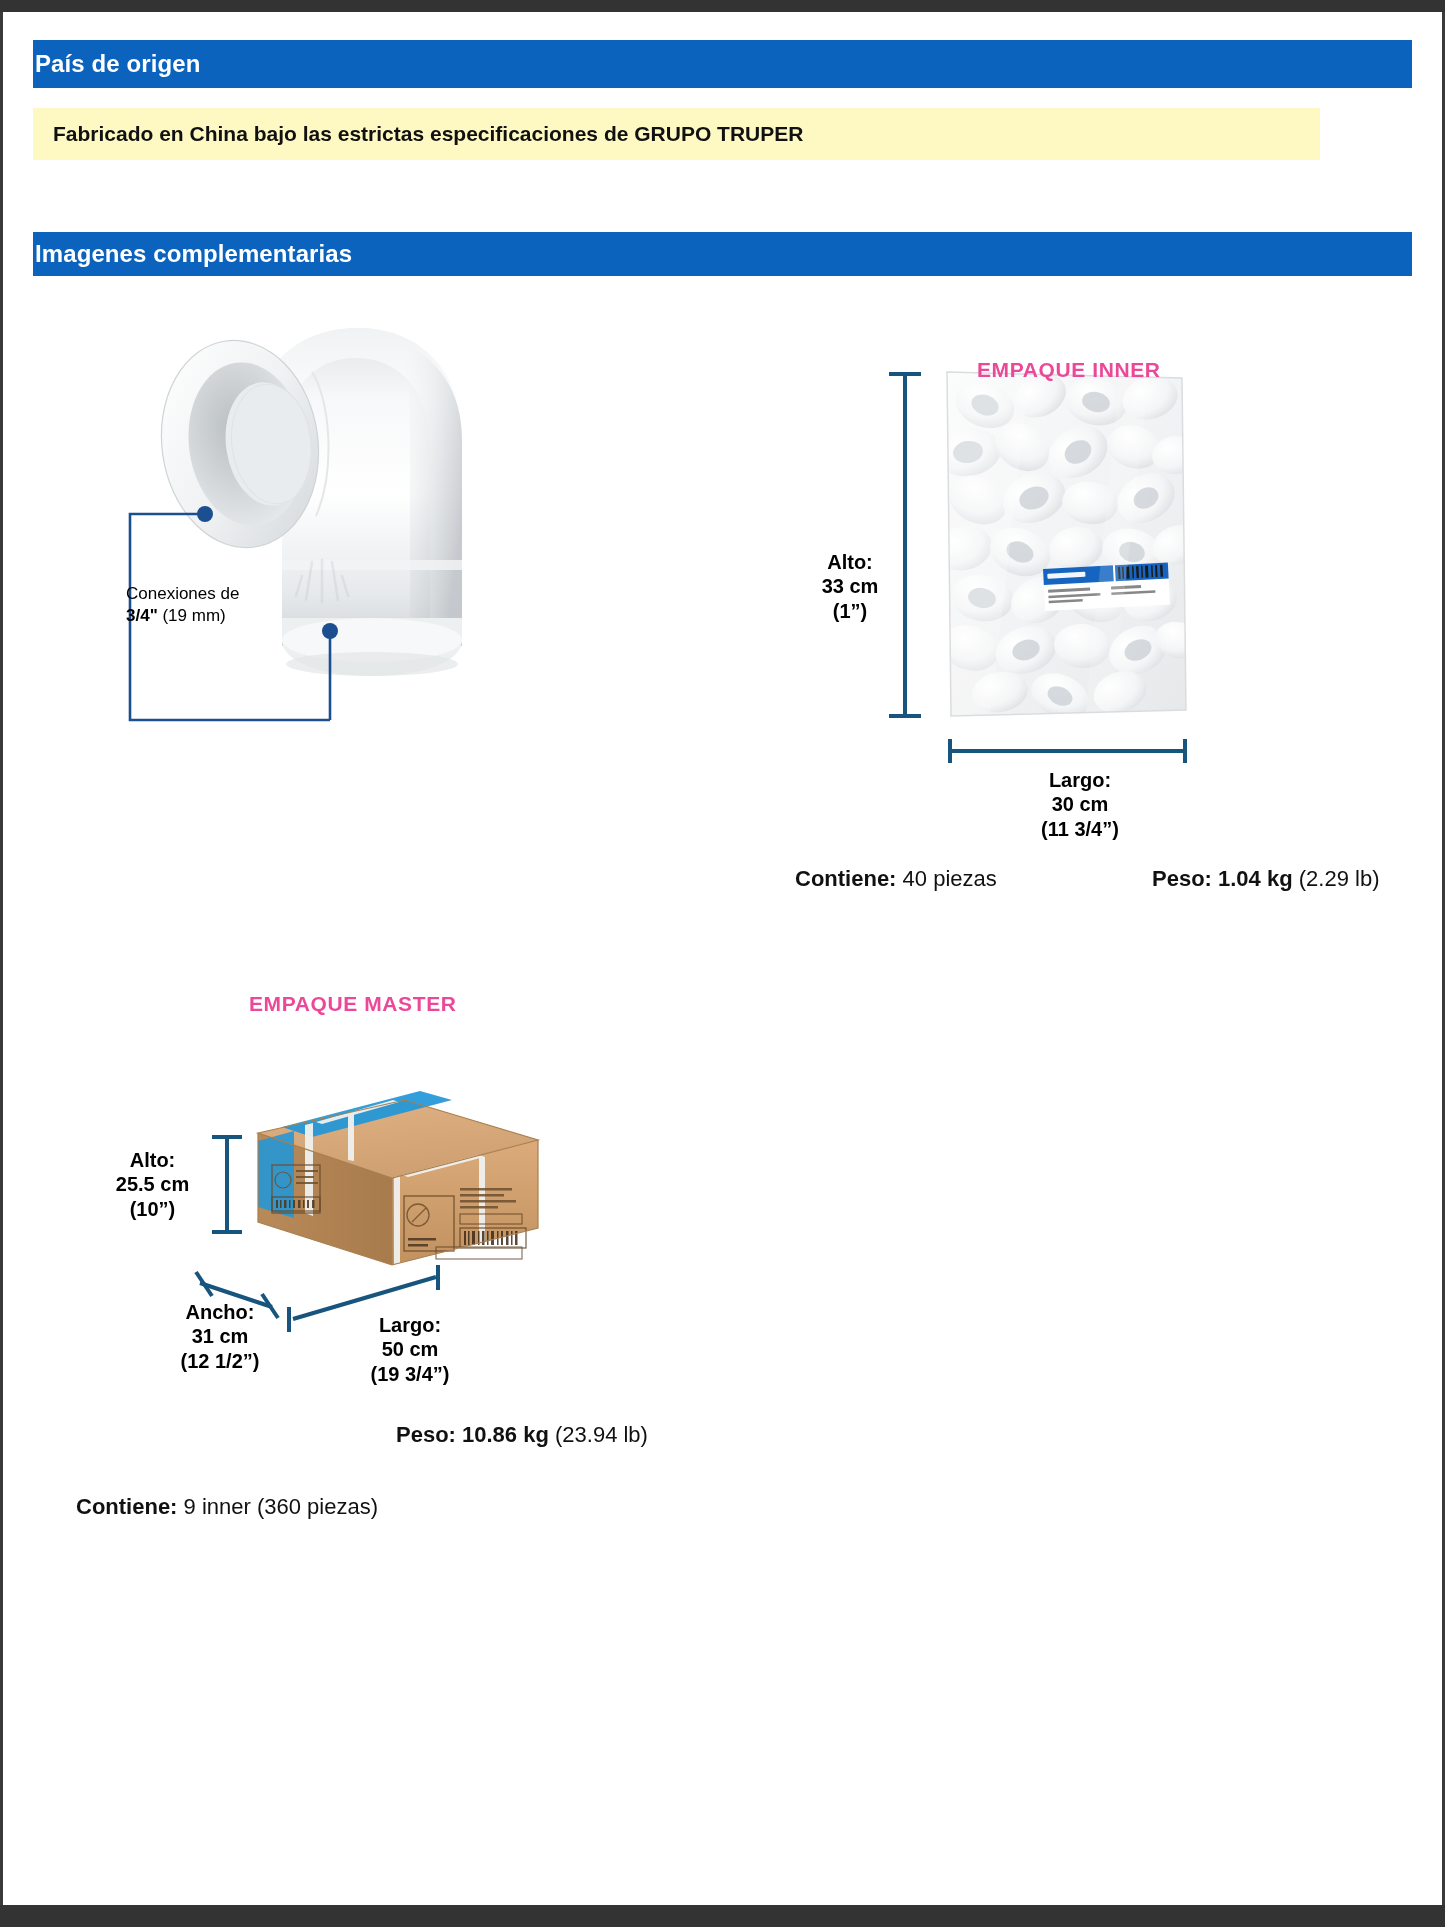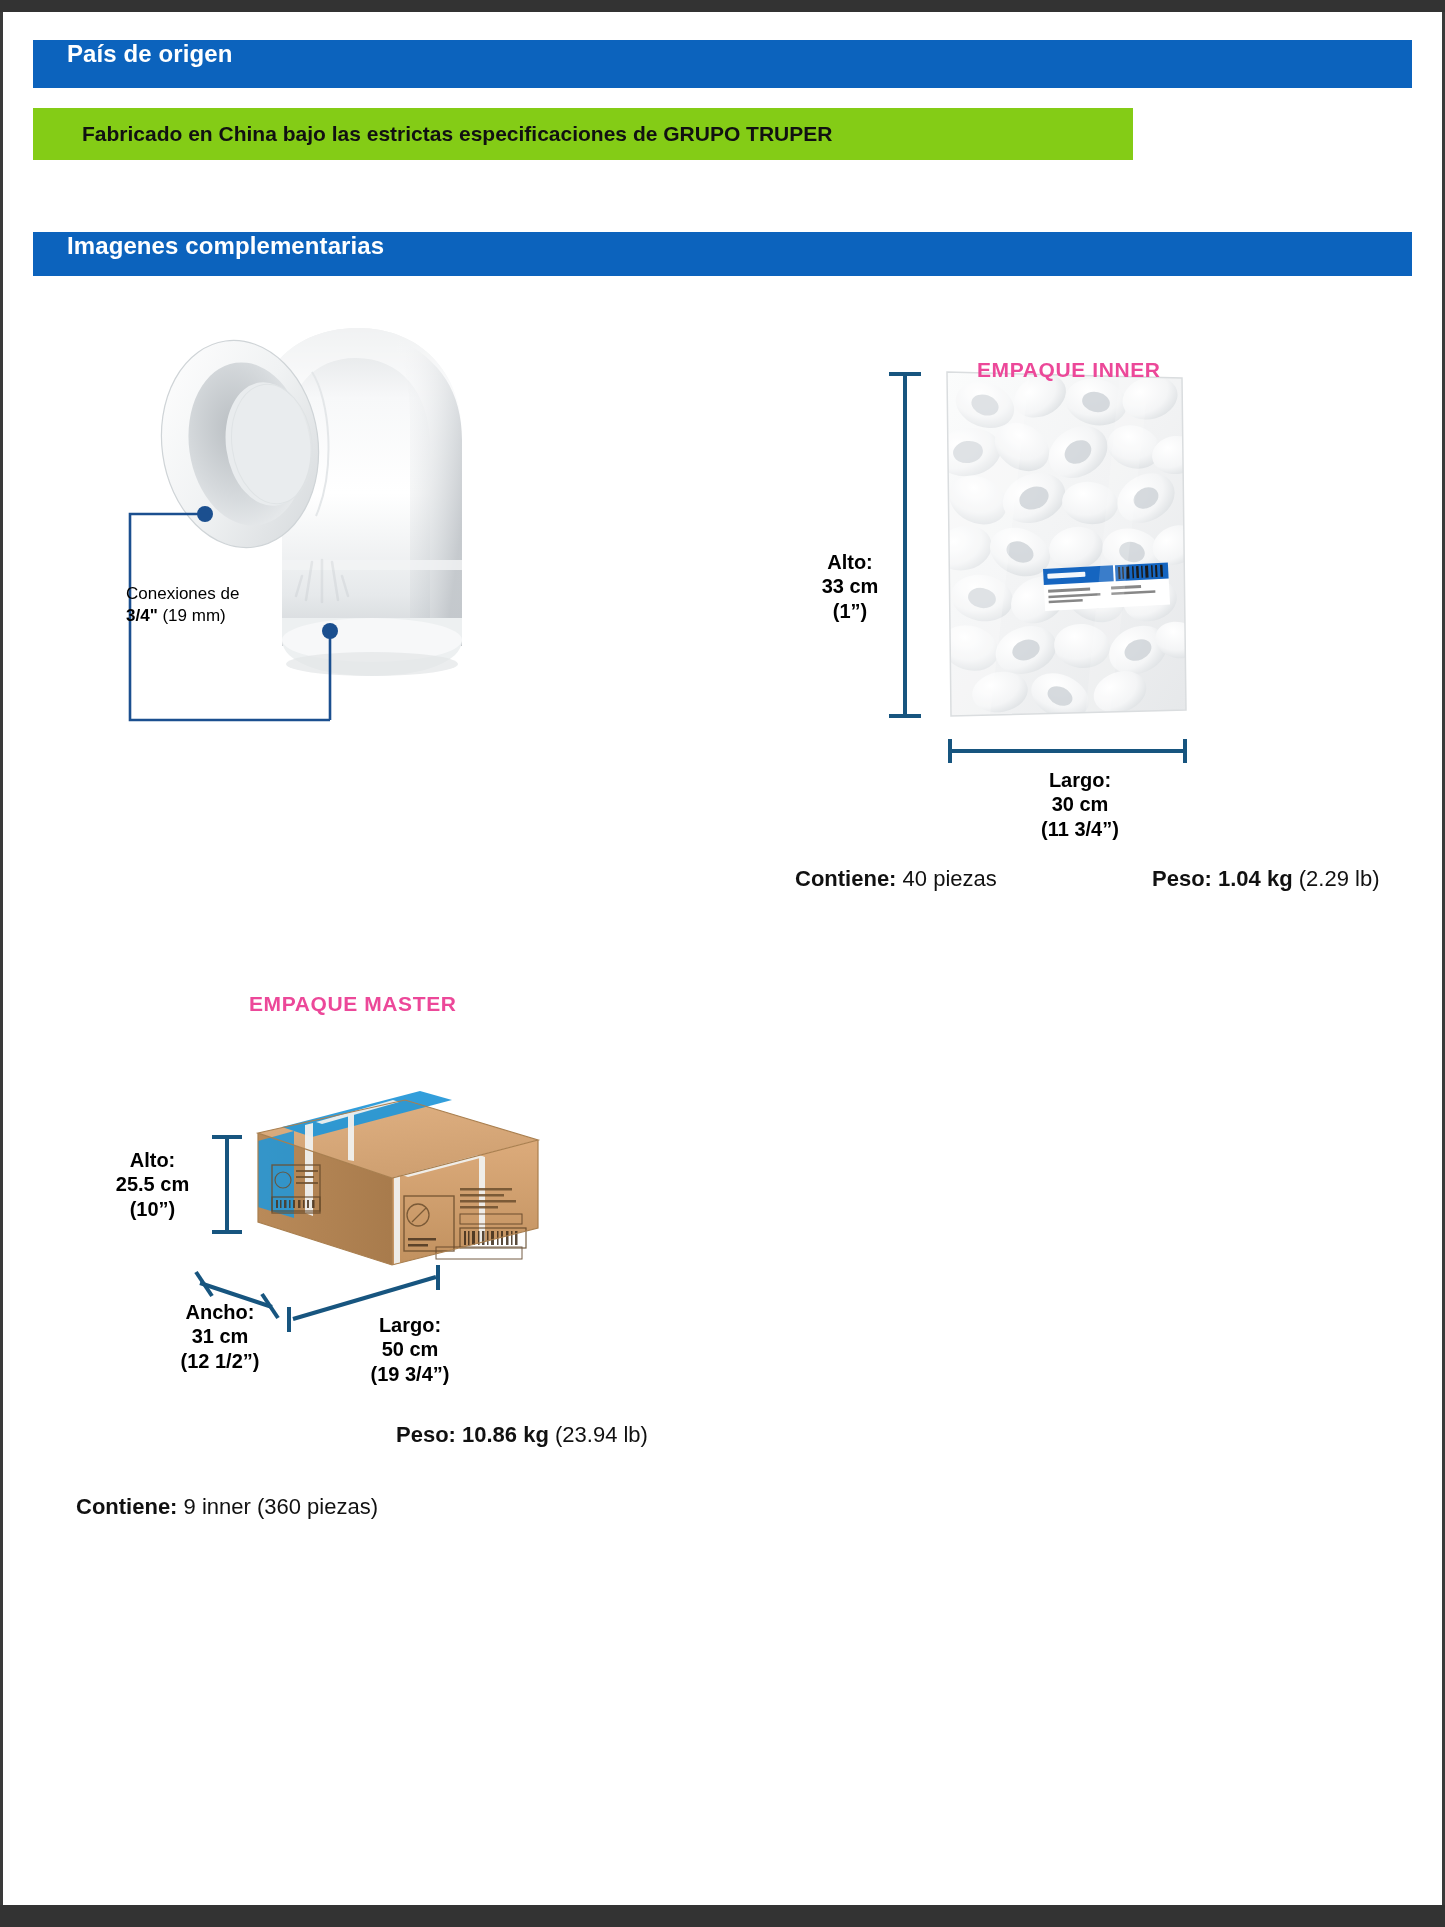--- a/index.html
+++ b/index.html
@@ -44,35 +44,35 @@
 
   
   .section-bar {
     position: absolute;
     background: #0c63bd;
     color: #ffffff;
     font-weight: bold;
     font-size: 24px;
     letter-spacing: .1px;
     display: flex;
-    align-items: flex-start;
-    padding-left: 34px;
+    align-items: center;
+    padding-left: 2px;
     box-sizing: border-box;
   }
   #bar-pais  { left: 33px; top: 40px;  width: 1379px; height: 48px; }
   #bar-imgs  { left: 33px; top: 232px; width: 1379px; height: 44px; }
 
   .gray-panel {
     position: absolute;
     left: 33px; top: 108px;
-    width: 1100px; height: 52px;
-    background: #84cc16;
+    width: 1287px; height: 52px;
+    background: #fef9c3;
     display: flex;
     align-items: center;
-    padding-left: 49px;
+    padding-left: 20px;
     box-sizing: border-box;
   }
   .gray-panel .txt {
     font-size: 21px;
     font-weight: bold;
     color: #111111;
   }
 
   
   .abs { position: absolute; }

